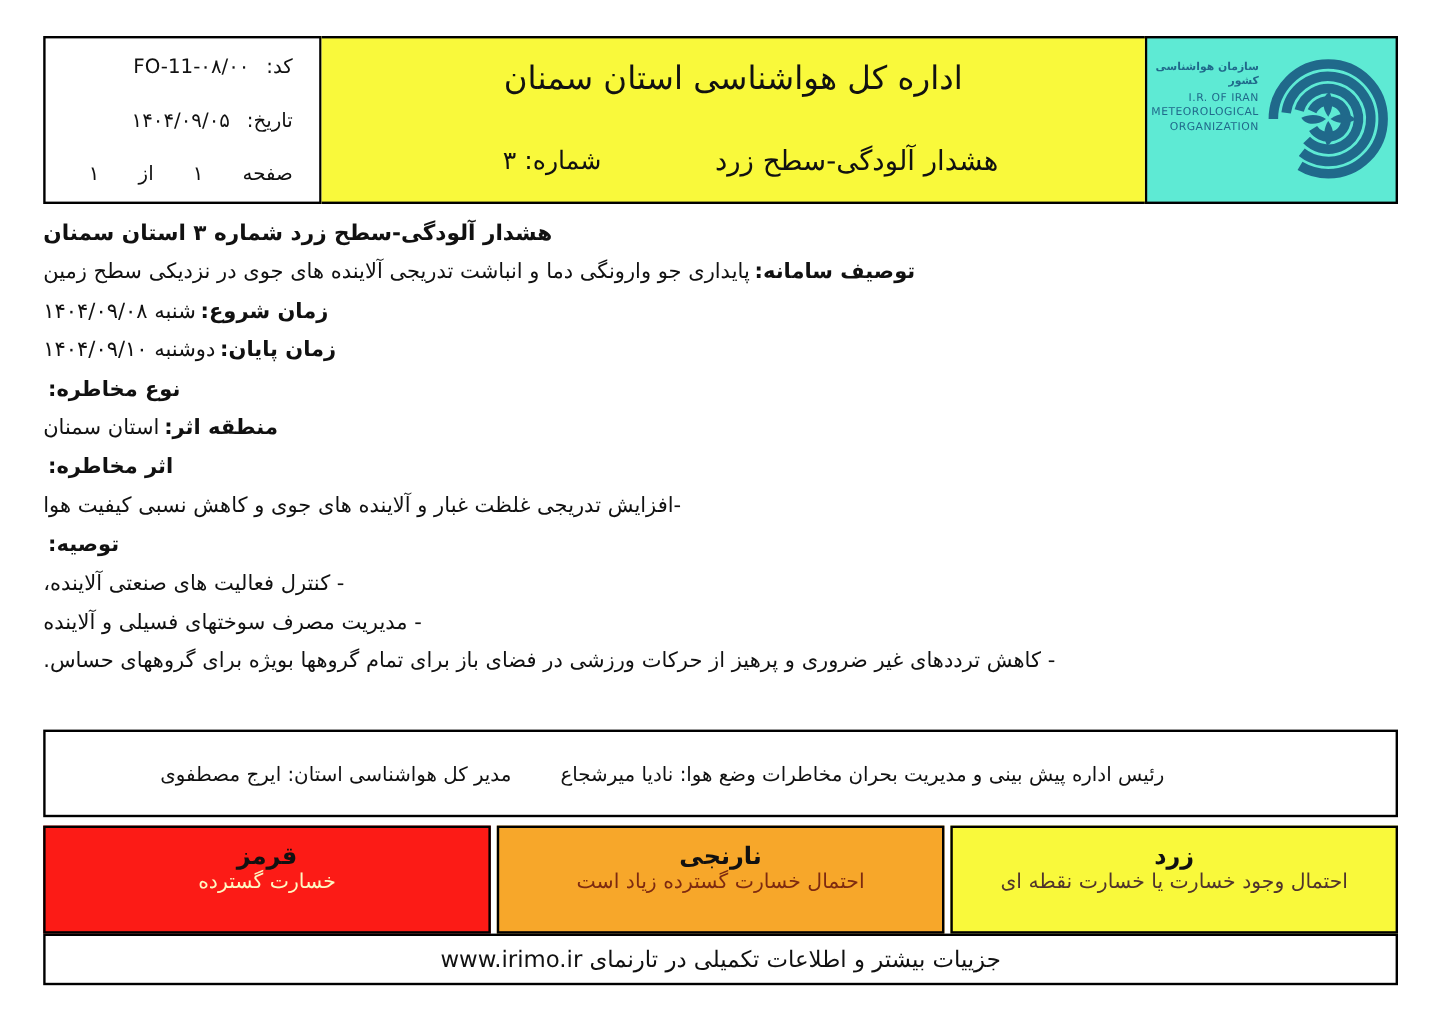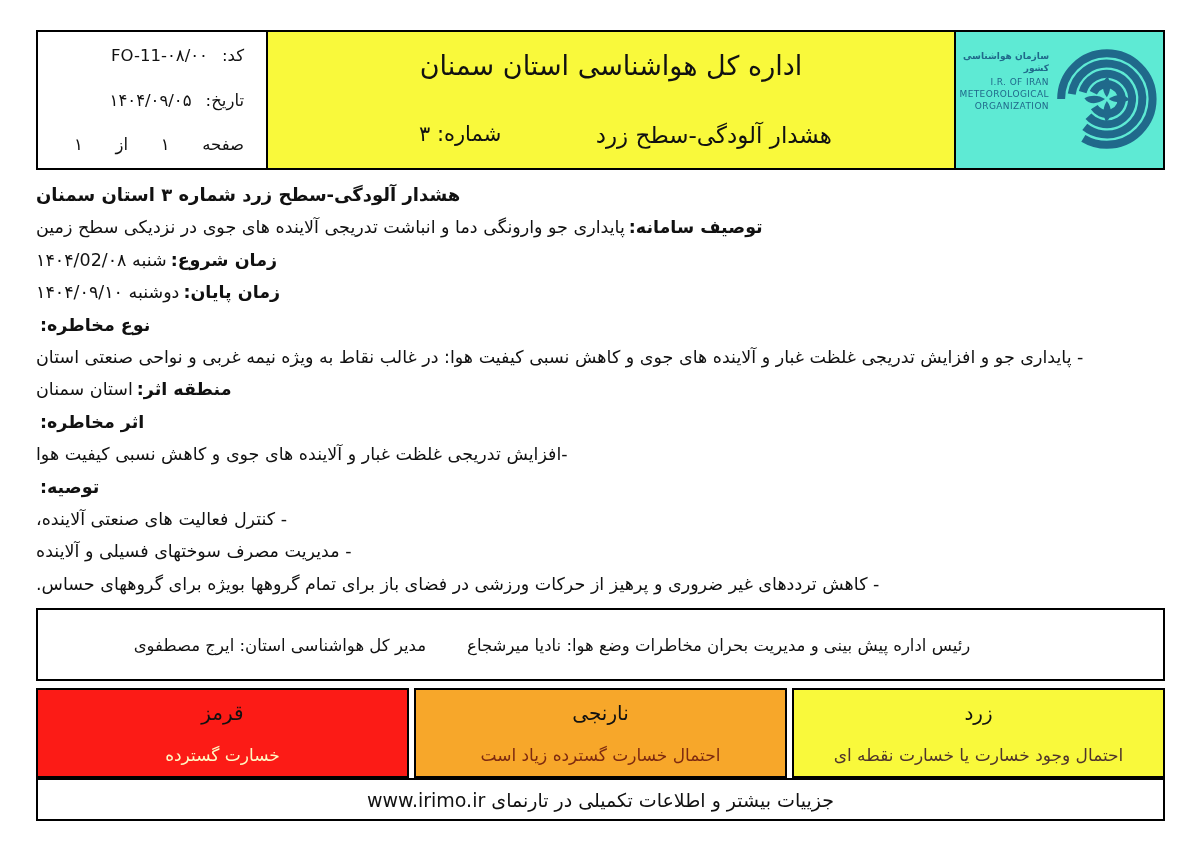--- a/index.html
+++ b/index.html
@@ -72,21 +72,21 @@
     font-size:16.5px; white-space:nowrap;
   }
   
   .legend {
     position:absolute; top:688px; right:36px; left:36px; height:90px;
     display:flex; flex-direction:row; direction:ltr; gap:5px;
   }
   .legend-box {
     flex:1; border:2px solid #000; text-align:center; padding-top:11px;
   }
-  .legend-title { font-size:20px; font-weight:normal; margin-bottom:20px; }
+  .legend-title { font-size:20px; font-weight:bold; margin-bottom:0; }
   .legend-desc { font-size:17px; }
   
   .footer-box {
     position:absolute; top:778px; right:36px; left:36px; height:43px;
     border:2px solid #000; display:flex; align-items:center; justify-content:center;
   }
   .footer-text { font-size:19px; }
 </style>
 </head>
 <body>
@@ -142,30 +142,27 @@
   </div>
 </div>
 
 <div class="doc-body">
   <div class="doc-title">هشدار آلودگی-سطح زرد شماره ۳ استان سمنان</div>
 
   <div class="line">
     <span class="lbl">توصیف سامانه:</span><span class="val">پایداری جو وارونگی دما و انباشت تدریجی آلاینده های جوی در نزدیکی سطح زمین</span>
   </div>
   <div class="line">
-    <span class="lbl">زمان شروع:</span><span class="val">شنبه ۱۴۰۴/02/۰۸</span>
+    <span class="lbl">زمان شروع:</span><span class="val">شنبه ۱۴۰۴/۰۹/۰۸</span>
   </div>
   <div class="line">
     <span class="lbl">زمان پایان:</span><span class="val">دوشنبه ۱۴۰۴/۰۹/۱۰</span>
   </div>
   <div class="line">
     <span class="lbl">نوع مخاطره:</span><span class="val"></span>
-  </div>
-  <div class="line">
-    <span class="lbl"></span><span class="val">- پایداری جو و افزایش تدریجی غلظت غبار و آلاینده های جوی و کاهش نسبی کیفیت هوا: در غالب نقاط به ویژه نیمه غربی و نواحی صنعتی استان</span>
   </div>
   <div class="line">
     <span class="lbl">منطقه اثر:</span><span class="val">استان سمنان</span>
   </div>
   <div class="line">
     <span class="lbl">اثر مخاطره:</span><span class="val"></span>
   </div>
   <div class="line">
     <span class="lbl"></span><span class="val">-افزایش تدریجی غلظت غبار و آلاینده های جوی و کاهش نسبی کیفیت هوا</span>
   </div>

